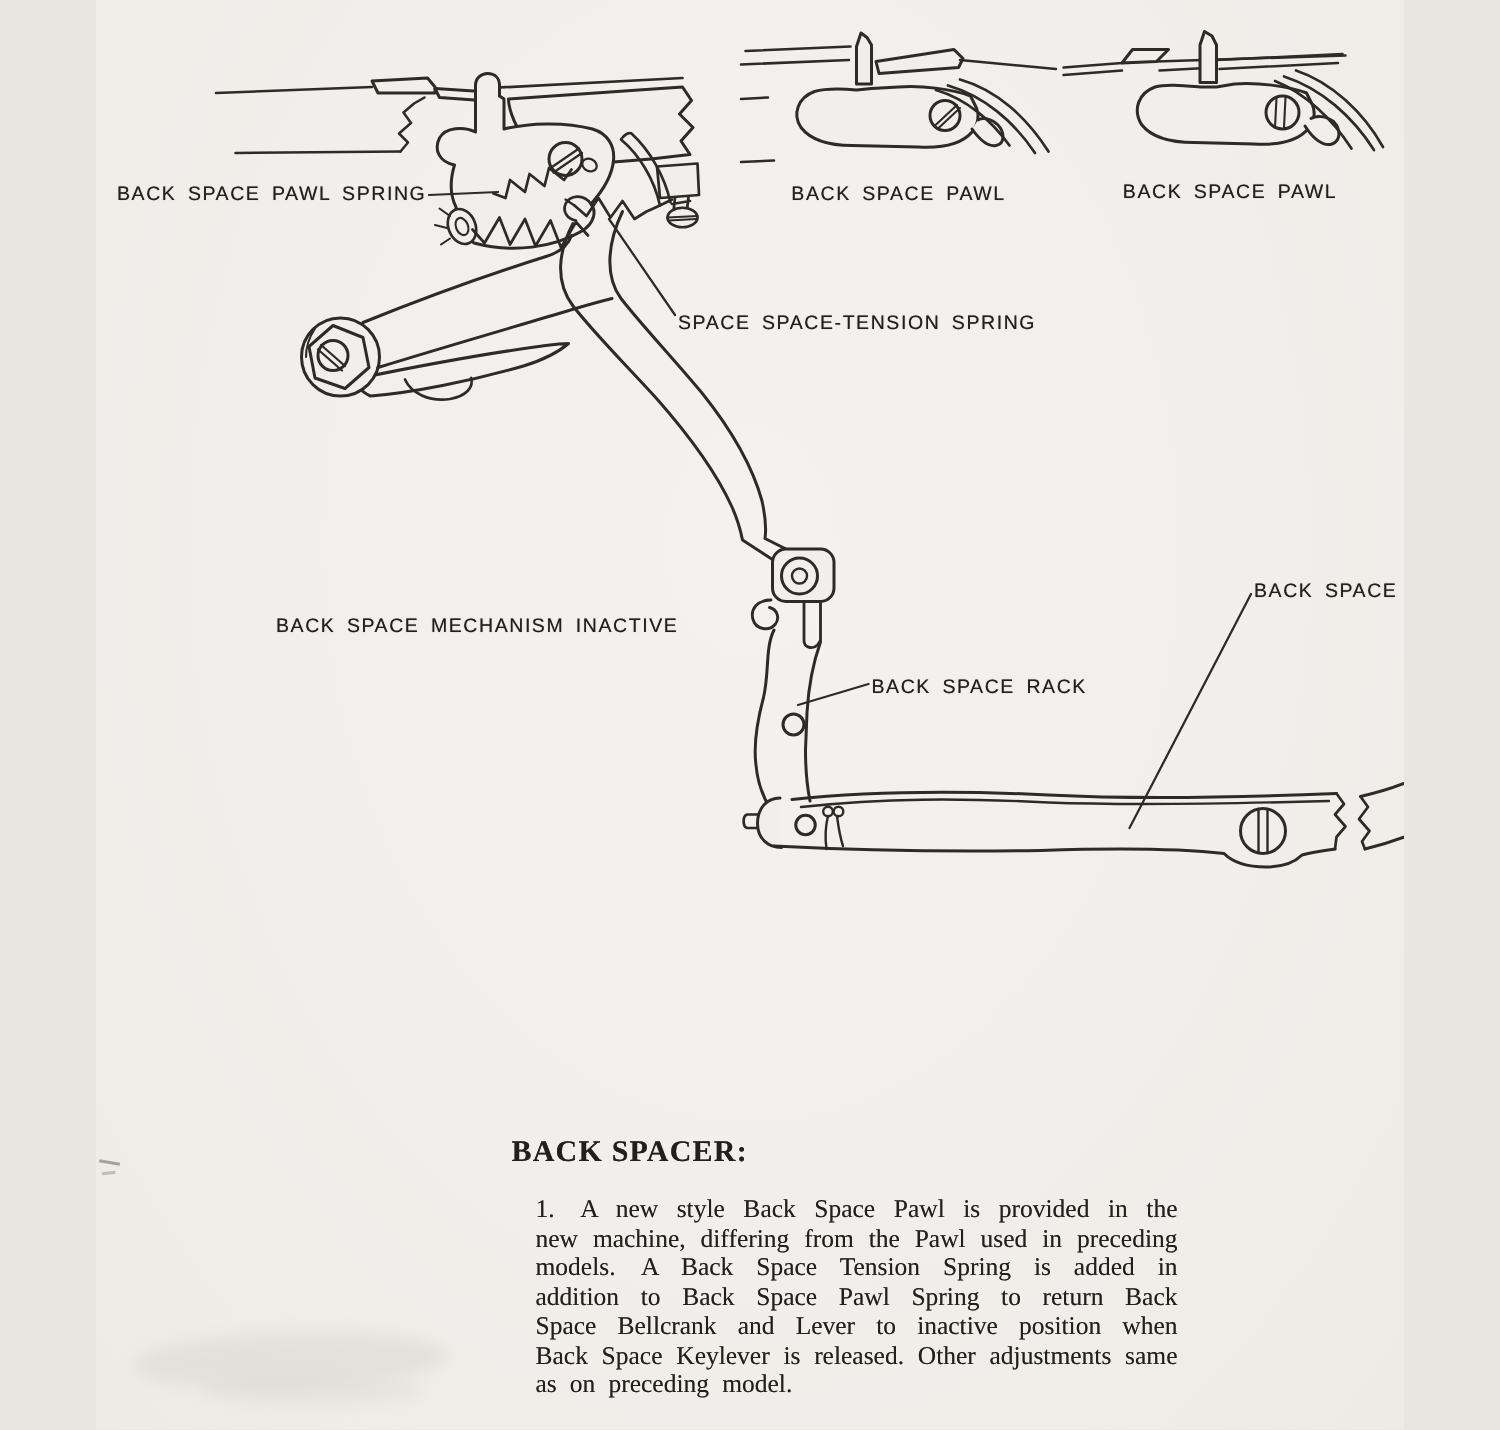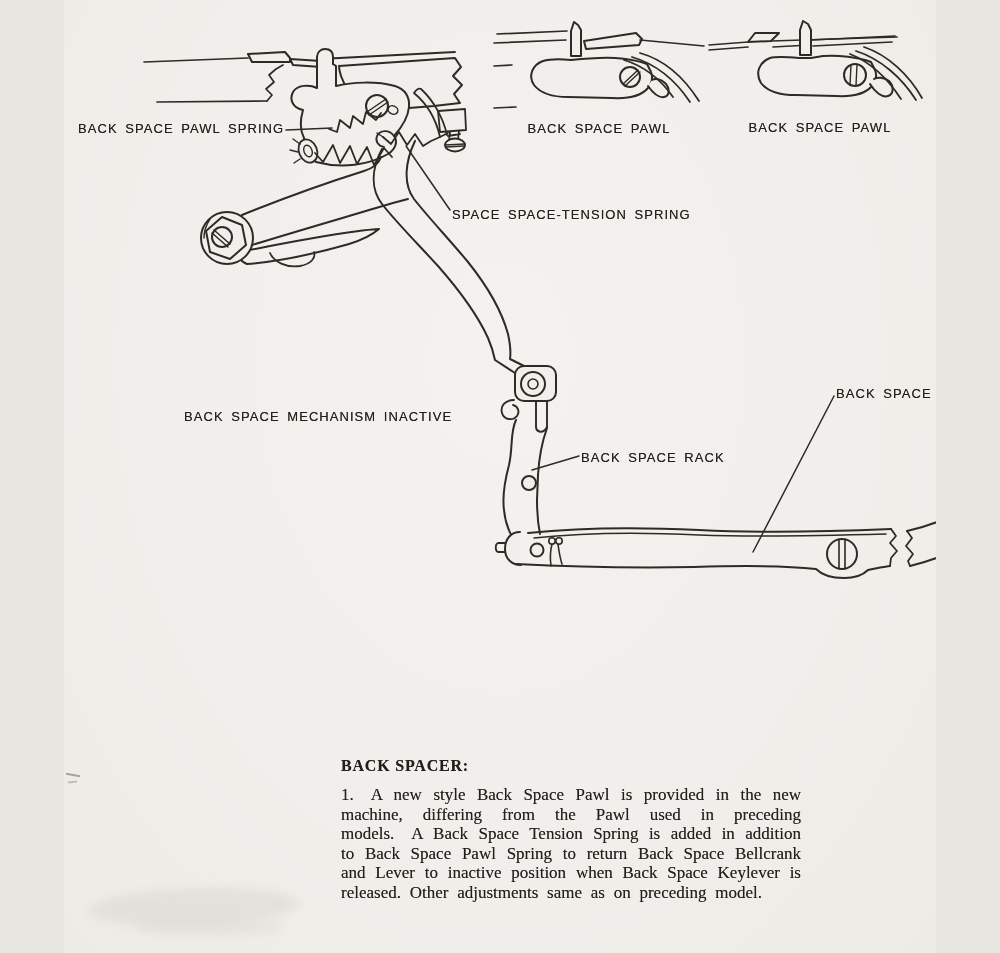--- a/index.html
+++ b/index.html
@@ -40,28 +40,28 @@
     color:var(--text);
     text-shadow:0 0 .5px rgba(43,38,32,.65);
   }
   #text-section{
     position:absolute;
     left:277px;top:757px;width:460px;
     font-family:"Liberation Serif", serif;
     color:var(--text);
   }
   #section-title{
-    font-size:16px;
+    font-size:20px;
     font-weight:bold;
     letter-spacing:.8px;
     margin:0 0 10px 0;
     text-shadow:0 0 .4px rgba(35,30,26,.6);
   }
   #section-body{
-    margin:0;
+    margin:16px;
     font-size:17px;
     line-height:19.5px;
     word-spacing:4.5px;
     text-align:justify;
     text-shadow:0 0 .35px rgba(35,30,26,.5);
   }
   .smudge{position:absolute;border-radius:50%;filter:blur(5px);pointer-events:none;}
   .pencil-mark{position:absolute;background:#6a665e;pointer-events:none;}
 </style>
 </head>

